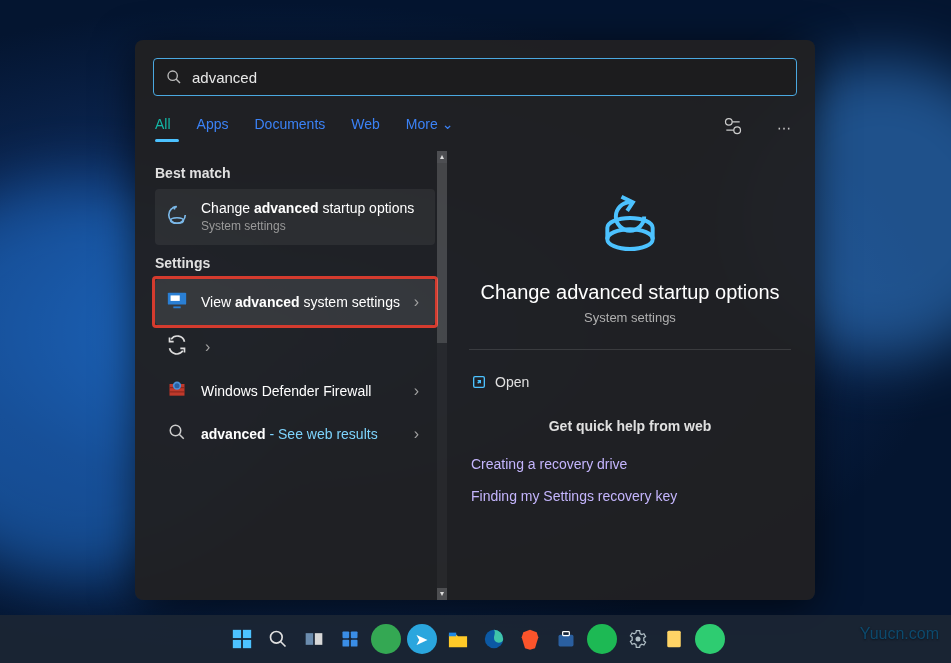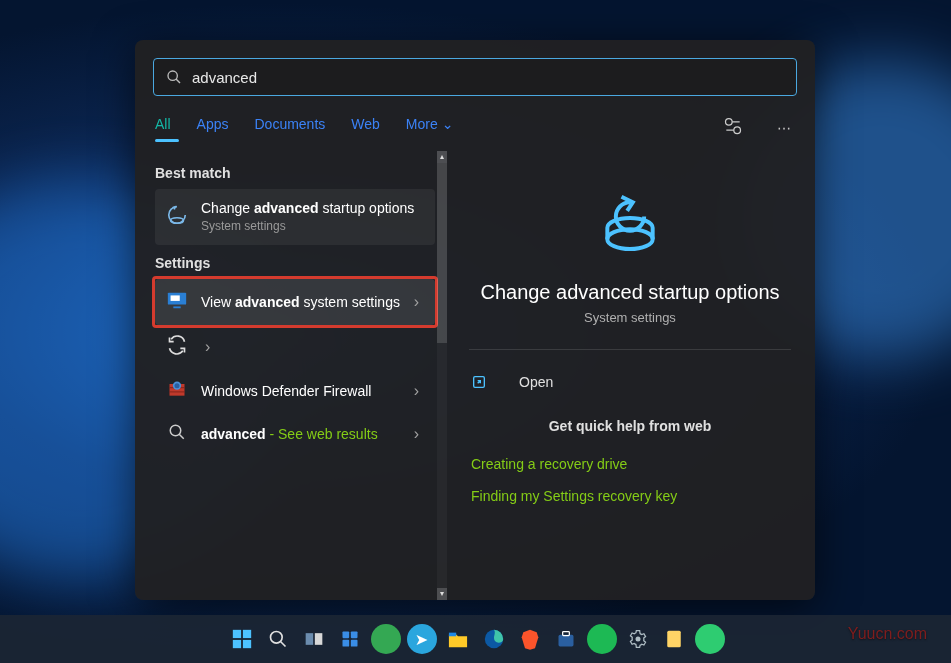--- a/index.html
+++ b/index.html
@@ -63,37 +63,37 @@
   background: rgba(255,255,255,0.04);
 }
 .scroll-arrow { width: 10px; height: 12px; background: rgba(255,255,255,0.18); font-size: 8px; text-align: center; line-height: 12px; color: #ddd; }
 .scroll-thumb { position: absolute; top: 12px; width: 10px; height: 180px; background: rgba(255,255,255,0.14); }
 .right-col { flex: 1; padding: 20px 24px 0 34px; }
 .preview-icon { width: 100%; text-align: center; padding-top: 20px; }
 .preview-title { text-align: center; font-size: 20px; color: #fff; margin-top: 18px; font-weight: 400; }
 .preview-sub { text-align: center; font-size: 13px; color: #b0b0b0; margin-top: 6px; }
 .preview-divider { height: 1px; background: rgba(255,255,255,0.12); margin: 24px 0 18px 0; }
 .preview-action {
-  display: flex; align-items: center; gap: 32px; padding: 6px 2px;
+  display: flex; align-items: center; gap: 8px; padding: 6px 2px;
   color: #e0e0e0; font-size: 14px; cursor: pointer;
 }
 .preview-action svg { width: 16px; height: 16px; }
 .help-heading { font-size: 14px; font-weight: 600; margin: 22px 0 14px 0; color: #e0e0e0; text-align: center; }
-.help-link { font-size: 14px; color: #84cc16; padding: 8px 2px; cursor: pointer; }
+.help-link { font-size: 14px; color: #c4b5fd; padding: 8px 2px; cursor: pointer; }
 .taskbar {
   position: absolute; bottom: 0; left: 0; right: 0; height: 48px;
   background: rgba(28,38,52,0.9); display: flex; align-items: center;
   justify-content: center; gap: 6px;
 }
 .tb-icon {
   width: 30px; height: 30px; border-radius: 4px; display: flex;
   align-items: center; justify-content: center; cursor: pointer;
 }
 .watermark {
-  position: absolute; right: 24px; bottom: 20px; color: #7f1d1d;
+  position: absolute; right: 12px; bottom: 20px; color: #0c4a6e;
   font-size: 16px; font-weight: 400; text-shadow: 0 1px 2px rgba(0,0,0,0.5);
 }
 </style>
 </head>
 <body>
 
 <div class="bloom b1"></div>
 <div class="bloom b2"></div>
 
 <div class="search-panel">
@@ -185,21 +185,21 @@
       </div>
 
       <div class="result-item">
         <div class="result-icon">
           <svg width="18" height="18" viewBox="0 0 24 24" fill="none" stroke="#ccc" stroke-width="2">
               <circle cx="10" cy="10" r="7"></circle>
               <line x1="21" y1="21" x2="15" y2="15"></line>
             </svg>
         </div>
         <div class="result-text">
-          <div class="result-title"><b>advanced</b><span style="color:#84cc16"> - See web results</span></div>
+          <div class="result-title"><b>advanced</b><span style="color:#7dd3fc"> - See web results</span></div>
         </div>
         <div class="result-chevron">›</div>
       </div>
 
       <div class="scrollbar">
         <div class="scroll-arrow">▴</div>
         <div class="scroll-thumb"></div>
         <div class="scroll-arrow" style="position:absolute;bottom:0">▾</div>
       </div>
     </div>

